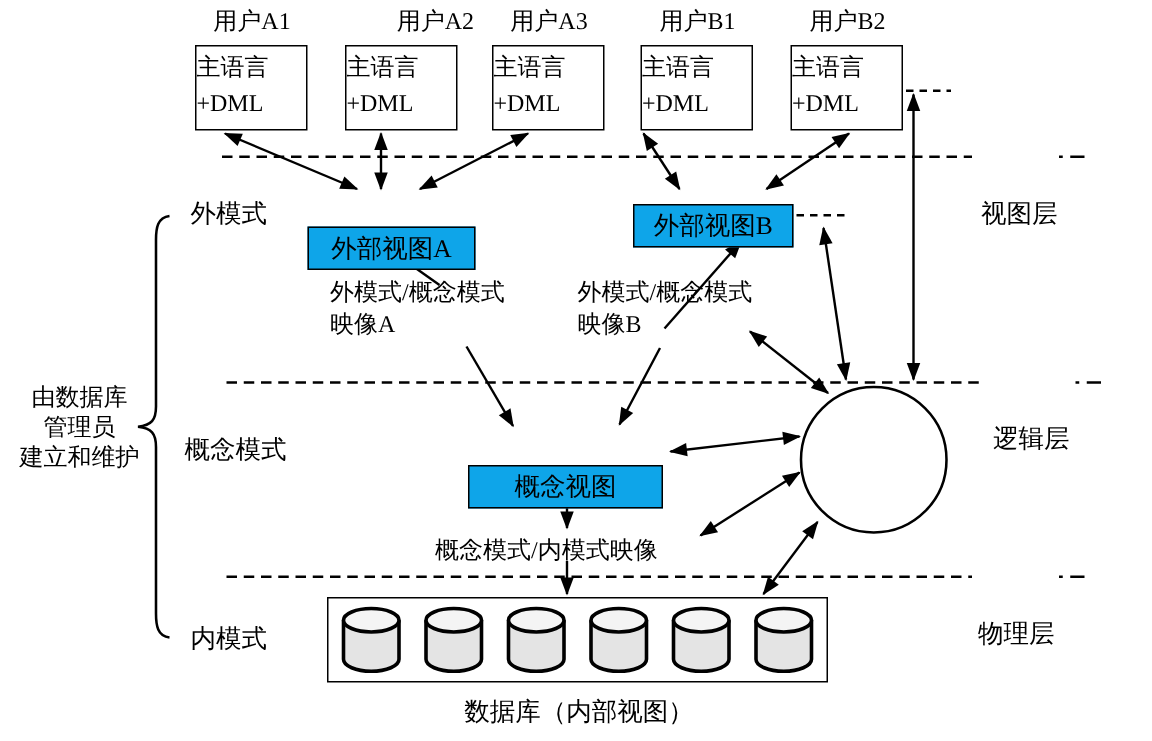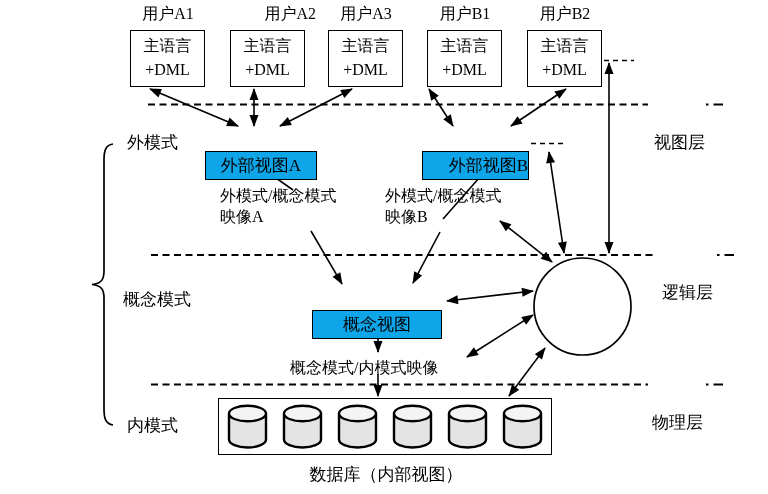--- a/index.html
+++ b/index.html
@@ -5,21 +5,21 @@
   html,body{margin:0;padding:0;background:#fff;}
   #stage{
     position:relative;width:768px;height:494px;background:#ffffff;
     font-family:"Liberation Serif","DejaVu Serif",serif;color:#000;overflow:hidden;padding-left:20px;
   }
   #wires{position:absolute;left:0;top:0;width:768px;height:494px;}
   .abs{position:absolute;white-space:nowrap;}
   .user-label{font-size:16px;text-align:center;width:96px;}
   .term-box{
     width:73px;height:52px;border:1.8px solid #000;background:#fff;
-    text-align:center;font-size:16px;line-height:24px;padding-top:3px;
+    font-size:16px;line-height:24px;padding-top:3px;
   }
   .view-box{
     border:1.8px solid #000;background:#0ea5e9;text-align:center;
     font-size:17px;height:27px;line-height:27px;margin-top:23px;
   }
   .schema-label{font-size:17px;text-align:center;}
   .layer-label{font-size:17px;margin-top:36px;}
   .map-label{font-size:16px;text-align:left;line-height:21px;}
   .dbms-text{font-size:15.5px;line-height:20px;text-align:center;width:98px;}
   .dba-note{font-size:16px;line-height:20px;text-align:center;width:96px;}
@@ -116,34 +116,39 @@
 
   <div class="abs layer-label" style="left:654px;top:95px;">视图层</div>
   <div class="abs layer-label" style="left:662px;top:245px;">逻辑层</div>
   <div class="abs layer-label" style="left:652px;top:375px;">物理层</div>
 
   <div class="abs schema-label" style="left:127px;top:131px;">外模式</div>
   <div class="abs schema-label" style="left:123px;top:288px;">概念模式</div>
   <div class="abs schema-label" style="left:127px;top:414px;">内模式</div>
 
   <div class="abs view-box" style="left:205px;top:128px;width:110px;">外部视图A</div>
-  <div class="abs view-box" style="left:422px;top:128px;width:105px;text-align:right;">外部视图B</div>
+  <div class="abs view-box" style="left:422px;top:113px;width:105px;">外部视图B</div>
   <div class="abs view-box" style="left:312px;top:287px;width:128px;">概念视图</div>
 
   <div class="abs map-label" style="left:220px;top:185px;width:138px;">
     <div>外模式/概念模式</div>
     <div>映像A</div>
   </div>
   <div class="abs map-label" style="left:385px;top:185px;width:136px;">
     <div>外模式/概念模式</div>
     <div style="margin-right:34px;">映像B</div>
   </div>
   <div class="abs map-label" style="left:290px;top:357px;width:170px;">概念模式/内模式映像</div>
 
 
+  <div class="abs dba-note" style="left:5px;top:256px;">
+    <div>由数据库</div>
+    <div>管理员</div>
+    <div>建立和维护</div>
+  </div>
 
   <div class="abs db-box" style="left:218px;top:398px;">
     <svg class="cyl" viewBox="0 0 47 46">
       <path d="M5,9.5 v26 a18.5,8 0 0 0 37,0 v-26" stroke="#000" stroke-width="2.4" fill="#e4e4e4"></path>
       <ellipse cx="23.5" cy="9.5" rx="18.5" ry="7.8" stroke="#000" stroke-width="2.4" fill="#f4f4f4"></ellipse>
     </svg>
     <svg class="cyl" viewBox="0 0 47 46">
       <path d="M5,9.5 v26 a18.5,8 0 0 0 37,0 v-26" stroke="#000" stroke-width="2.4" fill="#e4e4e4"></path>
       <ellipse cx="23.5" cy="9.5" rx="18.5" ry="7.8" stroke="#000" stroke-width="2.4" fill="#f4f4f4"></ellipse>
     </svg>

